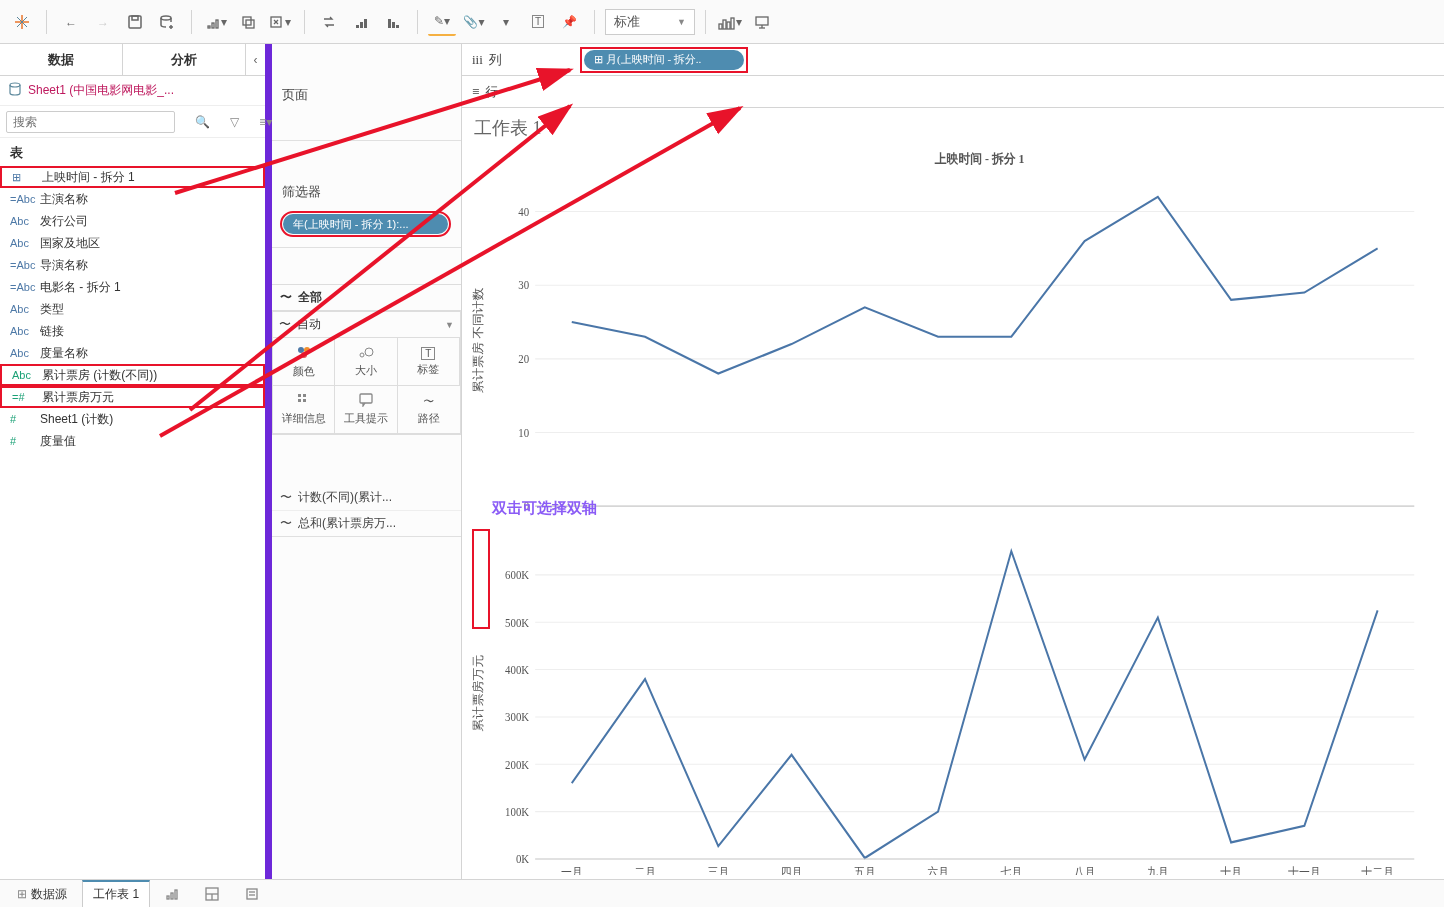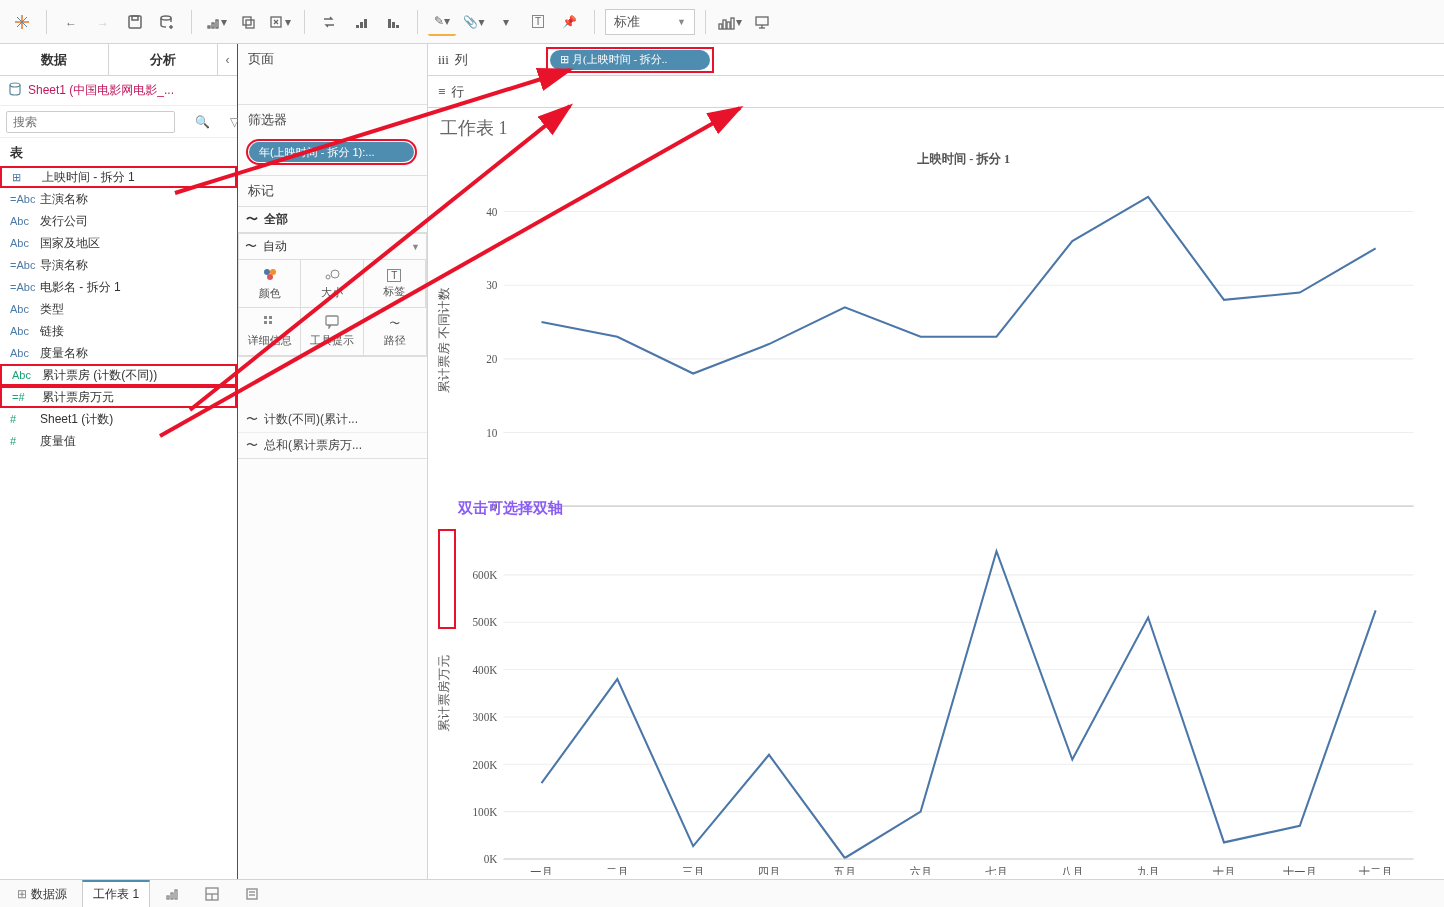--- a/index.html
+++ b/index.html
@@ -7,21 +7,21 @@
 
   .toolbar { height: 44px; border-bottom: 1px solid #d4d4d4; display: flex; align-items: center; padding: 0 8px; gap: 4px; background: #fafafa; }
   .toolbar .sep { width: 1px; height: 24px; background: #d4d4d4; margin: 0 6px; }
   .tbtn { width: 28px; height: 28px; display: flex; align-items: center; justify-content: center; color: #666; cursor: pointer; border-radius: 2px; }
   .tdrop { display: flex; align-items: center; border: 1px solid #ccc; height: 26px; padding: 0 8px; min-width: 90px; background: #fff; font-size: 13px; color: #555; }
   .tdrop .caret { margin-left: auto; font-size: 9px; color: #888; }
 
   .main { display: flex; height: calc(100% - 44px - 28px); }
 
   
-  .left { width: 238px; border-right: 1px solid #6d28d9; display: flex; flex-direction: column; }
+  .left { width: 272px; border-right: 7px solid #6d28d9; display: flex; flex-direction: column; }
   .left-tabs { display: flex; border-bottom: 1px solid #d4d4d4; height: 32px; }
   .left-tabs .tab { flex: 1; display: flex; align-items: center; justify-content: center; font-size: 13px; font-weight: bold; cursor: pointer; }
   .left-tabs .tab.active { border-right: 1px solid #d4d4d4; }
   .left-tabs .chev { width: 20px; display: flex; align-items: center; justify-content: center; border-left: 1px solid #d4d4d4; color: #666; cursor: pointer; }
   .datasource { height: 30px; display: flex; align-items: center; padding: 0 8px; gap: 6px; border-bottom: 1px solid #eee; color: #be185d; }
   .searchrow { height: 32px; display: flex; align-items: center; padding: 4px 6px; gap: 20px; border-bottom: 1px solid #eee; }
   .searchrow input { flex: 1; border: 1px solid #ccc; height: 22px; padding: 0 6px; font-size: 12px; outline: none; border-radius: 2px; }
   .searchrow .sicon { width: 18px; text-align: center; color: #888; cursor: pointer; }
   .section-hdr { font-weight: bold; padding: 6px 10px 4px; font-size: 13px; }
   .field-list { flex: 1; overflow: auto; }
@@ -29,21 +29,21 @@
   .field .icon { width: 24px; font-size: 11px; text-align: left; }
   .field.dim .icon { color: #4e79a7; }
   .field.meas .icon { color: #1ba176; }
   .field.calc .icon { color: #1ba176; }
   .field.italic span.txt { }
   .field .txt { white-space: nowrap; overflow: hidden; text-overflow: ellipsis; }
   .hl-red { border: 2px solid #e8132a; }
 
   
   .mid { width: 190px; border-right: 1px solid #d4d4d4; display: flex; flex-direction: column; background: #fcfcfc; }
-  .card { border-bottom: 1px solid #e0e0e0; }
+  .card { border-bottom: 1px solid #e0e0e0; margin-top: 36px; }
   .card-hdr { padding: 6px 10px; font-size: 13px; color: #444; }
   .card-body { padding: 4px 8px 10px; min-height: 30px; }
   .pill { border-radius: 11px; height: 20px; padding: 0 10px; font-size: 11px; color: #fff; display: inline-flex; align-items: center; max-width: 100%; overflow: hidden; white-space: nowrap; }
   .pill.blue { background: #4e8cb0; }
   .pill.green { background: #1ba176; }
   .pill.wide { width: 165px; }
   .marks-grid { display: grid; grid-template-columns: repeat(3, 1fr); border: 1px solid #ddd; }
   .marks-sel { grid-column: 1 / span 3; border-bottom: 1px solid #ddd; padding: 4px 6px; font-size: 12px; display: flex; align-items: center; gap: 6px; }
   .mcell { border-right: 1px solid #ddd; border-bottom: 1px solid #ddd; height: 48px; display: flex; flex-direction: column; align-items: center; justify-content: center; gap: 2px; font-size: 11px; color: #555; cursor: pointer; }
   .mcell:last-child { border-right: none; }
@@ -258,21 +258,20 @@
     </div>
     <div class="card">
       <div class="card-hdr">筛选器</div>
       <div class="card-body">
         <span class="hl-red" style="display:inline-block;padding:1px;border-radius:13px">
           <span class="pill blue wide">年(上映时间 - 拆分 1):...</span>
         </span>
       </div>
     </div>
     <div class="card">
-      <div class="card-hdr">标记</div>
       <div class="all-hdr">
           <span>〜</span>
           <span>全部</span>
         </div>
       <div class="card-body" style="padding:0">
         <div class="marks-grid">
           <div class="marks-sel">
               <span>〜</span>
               <span>自动</span>
               <span style="margin-left:auto;font-size:9px;color:#888">▼</span>

